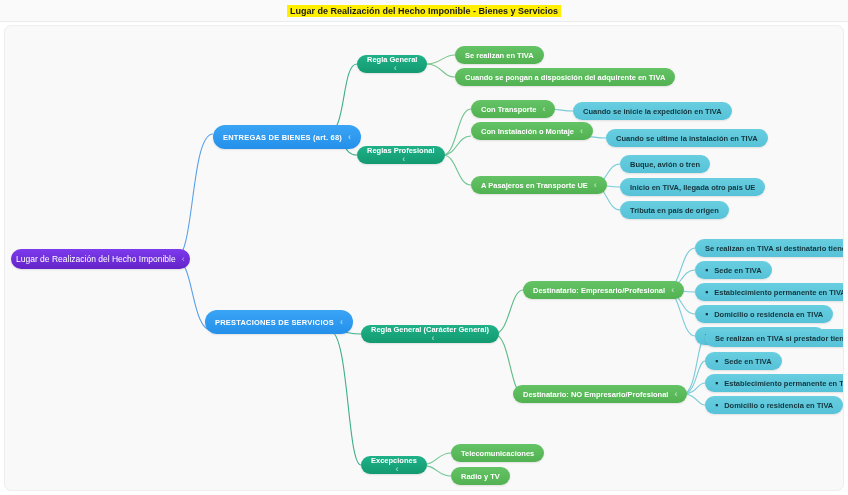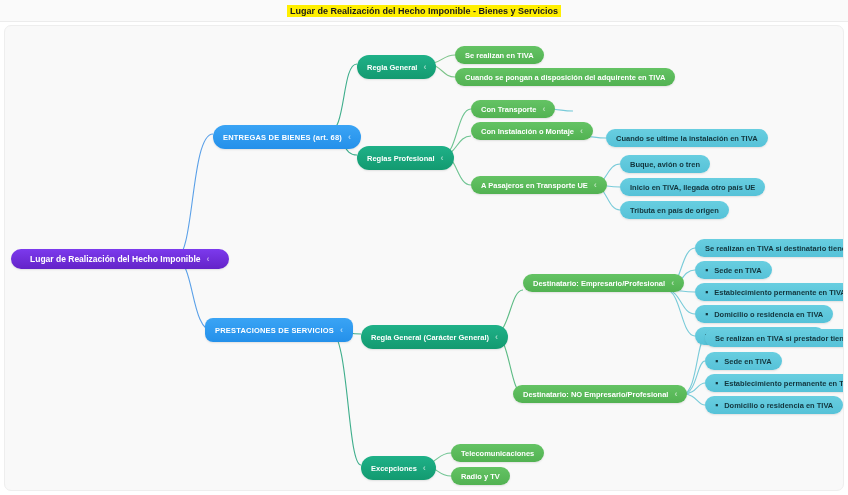--- a/index.html
+++ b/index.html
@@ -80,42 +80,43 @@
     font-size: 9px;
     line-height: 1;
   }
 
   
   .k-root {
     background: #6d28d9;
     background: linear-gradient(#7c3aed, #6423c8);
     color: #ffffff;
     font-size: 8.5px;
-    font-weight: bold;
-    padding: 0 19px;
+    font-weight: normal;
+    padding: 0 5px;
     height: 20px;
   }
   .k-branch {
     background: #2e9bf0;
     background: linear-gradient(#3aa4f5, #2490ea);
     color: #ffffff;
     font-size: 7.5px;
     font-weight: bold;
     letter-spacing: 0.2px;
     padding: 12px 10px;
     height: 19px;
   }
   .k-teal {
     background: #17a67c;
     background: linear-gradient(#1fb188, #139a70);
     color: #ffffff;
     font-size: 7.5px;
     font-weight: bold;
-    padding: 12px 10px;
+    padding: 0 10px;
     height: 18px;
+    flex-direction: column;
   }
   .k-green {
     background: #5bbd5b;
     background: linear-gradient(#64c364, #52b252);
     color: #ffffff;
     font-size: 7.5px;
     font-weight: bold;
     padding: 8px 10px;
     height: 18px;
   }
@@ -212,20 +213,23 @@
     <div class="node k-teal" style="left:352px; top:120px;">
       <span class="label">Reglas Profesional</span>
       <span class="chev">‹</span>
     </div>
 
     <div class="node k-green" style="left:466px; top:74px;">
       <span class="label">Con Transporte</span>
       <span class="chev">‹</span>
     </div>
 
+    <div class="node k-cyan" style="left:568px; top:76px;">
+      <span class="label">Cuando se inicie la expedición en TIVA</span>
+    </div>
 
     <div class="node k-green" style="left:466px; top:96px;">
       <span class="label">Con Instalación o Montaje</span>
       <span class="chev">‹</span>
     </div>
 
     <div class="node k-cyan" style="left:601px; top:103px;">
       <span class="label">Cuando se ultime la instalación en TIVA</span>
     </div>
 
@@ -239,31 +243,31 @@
     </div>
 
     <div class="node k-cyan" style="left:615px; top:175px;">
       <span class="label">Tributa en país de origen</span>
     </div>
 
     <div class="node k-cyan" style="left:615px; top:152px;">
       <span class="label">Inicio en TIVA, llegada otro país UE</span>
     </div>
 
-    <div class="node k-branch" style="left:200px; top:292px;border-radius:8px;">
+    <div class="node k-branch" style="left:200px; top:284px;">
       <span class="label">PRESTACIONES DE SERVICIOS</span>
       <span class="chev">‹</span>
     </div>
 
     <div class="node k-teal" style="left:356px; top:299px;">
       <span class="label">Regla General (Carácter General)</span>
       <span class="chev">‹</span>
     </div>
 
-    <div class="node k-green" style="left:518px; top:248px;">
+    <div class="node k-green" style="left:518px; top:255px;">
       <span class="label">Destinatario: Empresario/Profesional</span>
       <span class="chev">‹</span>
     </div>
 
     <div class="node k-cyan" style="left:690px; top:213px;">
       <span class="label">Se realizan en TIVA si destinatario tiene:</span>
     </div>
 
     <div class="node k-cyan" style="left:690px; top:235px;">
       <span class="bullet">▪</span>

